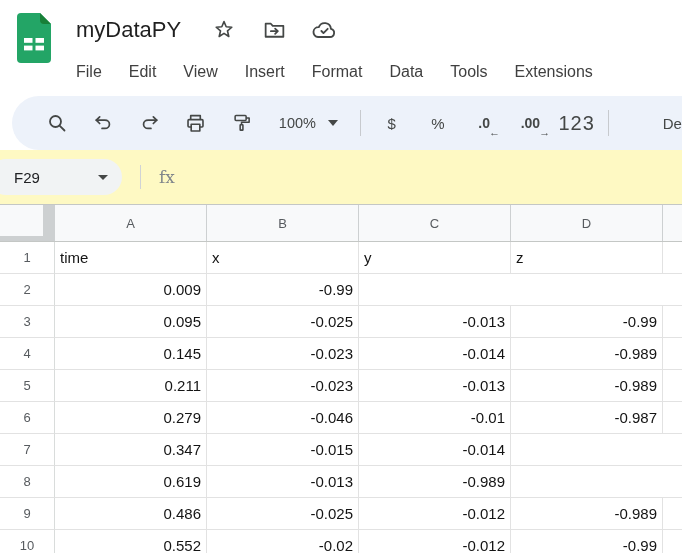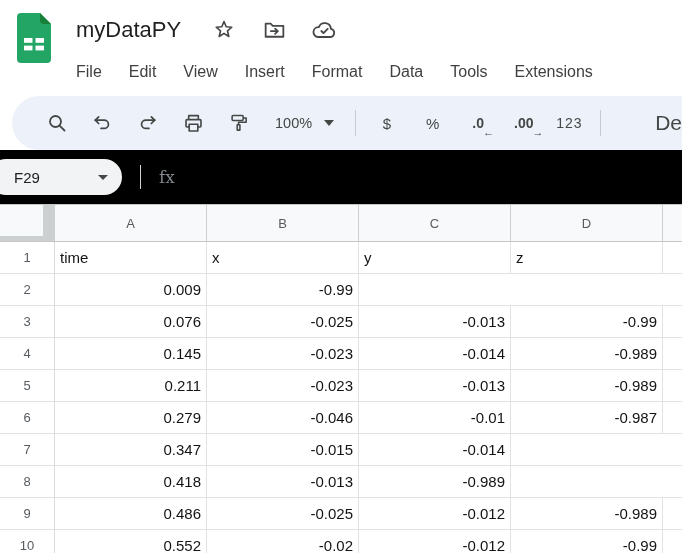--- a/index.html
+++ b/index.html
@@ -20,25 +20,25 @@
   
   .toolbar{margin:0 0 0 12px;height:54px;background:#edf2fa;border-radius:27px 0 0 27px;
            display:flex;align-items:center;padding-left:22px;flex:none;}
   .titem{width:47px;display:flex;justify-content:center;align-items:center;color:#444746;cursor:pointer;background:none;border:none;}
   .ttext{font-size:15px;color:#444746;}
   .zoom-ctl{display:flex;align-items:center;width:88px;justify-content:center;font-size:14.5px;color:#444746;gap:12px;cursor:pointer;}
   .caret{width:0;height:0;border-left:5px solid transparent;border-right:5px solid transparent;border-top:6px solid #444746;}
   .tdivider{width:1px;height:26px;background:#c7cace;margin:0 8px;flex:none;}
   .dec{position:relative;font-weight:700;font-size:14px;color:#444746;}
   .dec-arrow{position:absolute;font-weight:400;font-size:11px;right:-10px;bottom:-7px;}
-  .num123{font-size:14px;letter-spacing:1px;}
-  .font-label{margin-left:46px;font-size:21px;color:#444746;cursor:pointer;white-space:nowrap;}
-
-  
-  .formula-bar{height:54px;display:flex;align-items:center;flex:none;background:#000000;}
+  .num123{font-size:20px;letter-spacing:1px;}
+  .font-label{margin-left:46px;font-size:15px;color:#444746;cursor:pointer;white-space:nowrap;}
+
+  
+  .formula-bar{height:54px;display:flex;align-items:center;flex:none;background:#fef9c3;}
   .name-box{margin-left:-12px;width:134px;height:36px;background:#f1f3f4;border-radius:20px;
             display:flex;align-items:center;justify-content:space-between;
             padding:0 14px 0 26px;font-size:15px;color:#202124;cursor:pointer;flex:none;}
   .nb-caret{width:0;height:0;border-left:5px solid transparent;border-right:5px solid transparent;border-top:5px solid #444746;}
   .fb-divider{width:1px;height:24px;background:#d0d3d6;margin-left:18px;flex:none;}
   .fx{margin-left:18px;font-family:"DejaVu Serif",serif;color:#80868b;font-size:17px;}
 
   
   .grid{flex:1;overflow:hidden;border-top:1px solid #c4c7c5;}
   .hrow{display:flex;height:37px;background:#f8f9fa;border-bottom:1px solid #c4c7c5;}
@@ -193,21 +193,21 @@
         <div class="cell fill"></div>
       </div>
       <div class="grow">
         <div class="rnum">2</div>
         <div class="cell">0.009</div>
         <div class="cell">-0.99</div>
         <div class="cell fill"></div>
       </div>
       <div class="grow">
         <div class="rnum">3</div>
-        <div class="cell">0.076</div>
+        <div class="cell">0.095</div>
         <div class="cell">-0.025</div>
         <div class="cell">-0.013</div>
         <div class="cell">-0.99</div>
         <div class="cell fill"></div>
       </div>
       <div class="grow">
         <div class="rnum">4</div>
         <div class="cell">0.145</div>
         <div class="cell">-0.023</div>
         <div class="cell">-0.014</div>
@@ -232,21 +232,21 @@
       </div>
       <div class="grow">
         <div class="rnum">7</div>
         <div class="cell">0.347</div>
         <div class="cell">-0.015</div>
         <div class="cell">-0.014</div>
         <div class="cell fill"></div>
       </div>
       <div class="grow">
         <div class="rnum">8</div>
-        <div class="cell">0.418</div>
+        <div class="cell">0.619</div>
         <div class="cell">-0.013</div>
         <div class="cell">-0.989</div>
         <div class="cell fill"></div>
       </div>
       <div class="grow">
         <div class="rnum">9</div>
         <div class="cell">0.486</div>
         <div class="cell">-0.025</div>
         <div class="cell">-0.012</div>
         <div class="cell">-0.989</div>

